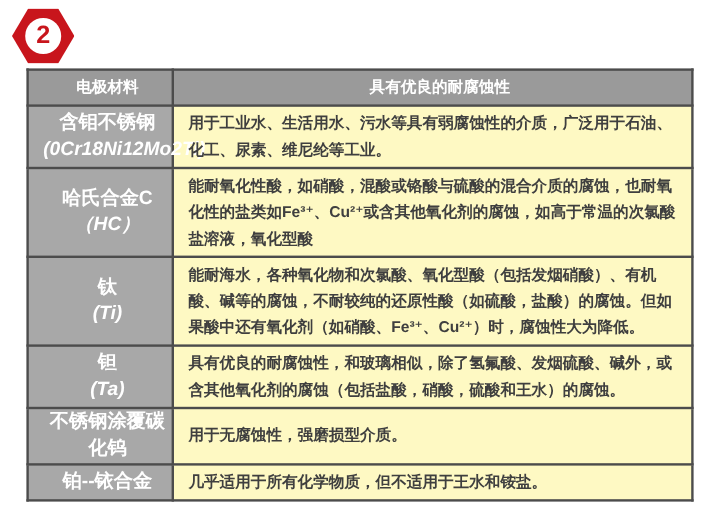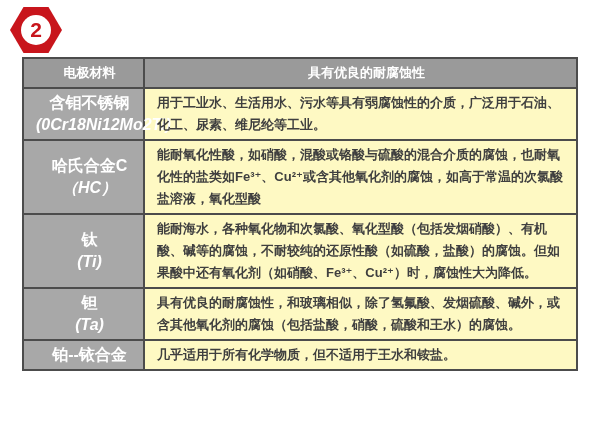--- a/index.html
+++ b/index.html
@@ -135,20 +135,26 @@
         </td>
         <td class="desc">能耐海水，各种氧化物和次氯酸、氧化型酸（包括发烟硝酸）、有机酸、碱等的腐蚀，不耐较纯的还原性酸（如硫酸，盐酸）的腐蚀。但如果酸中还有氧化剂（如硝酸、Fe³⁺、Cu²⁺）时，腐蚀性大为降低。</td>
       </tr>
       <tr class="r5">
         <td class="mat">
           <span>钽</span>
           <span class="code">(Ta)</span>
         </td>
         <td class="desc">具有优良的耐腐蚀性，和玻璃相似，除了氢氟酸、发烟硫酸、碱外，或含其他氧化剂的腐蚀（包括盐酸，硝酸，硫酸和王水）的腐蚀。</td>
       </tr>
+      <tr class="r6">
+        <td class="mat">
+          <span>不锈钢涂覆碳化钨</span>
+        </td>
+        <td class="desc">用于无腐蚀性，强磨损型介质。</td>
+      </tr>
       <tr class="r7">
         <td class="mat">
           <span>铂--铱合金</span>
         </td>
         <td class="desc">几乎适用于所有化学物质，但不适用于王水和铵盐。</td>
       </tr>
     </tbody>
   </table>
 
 </div>

